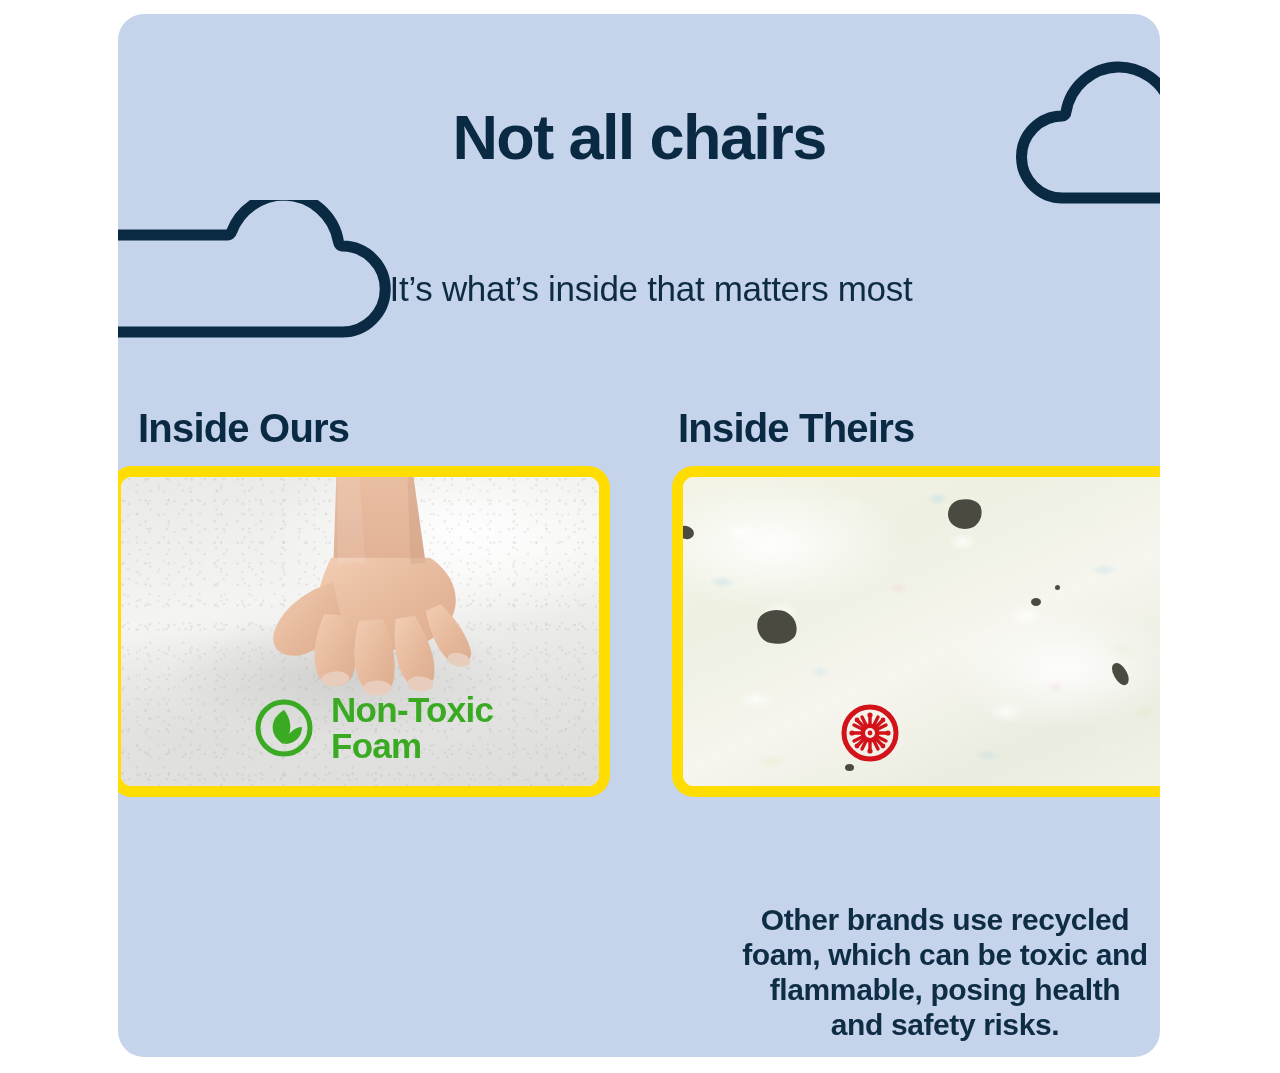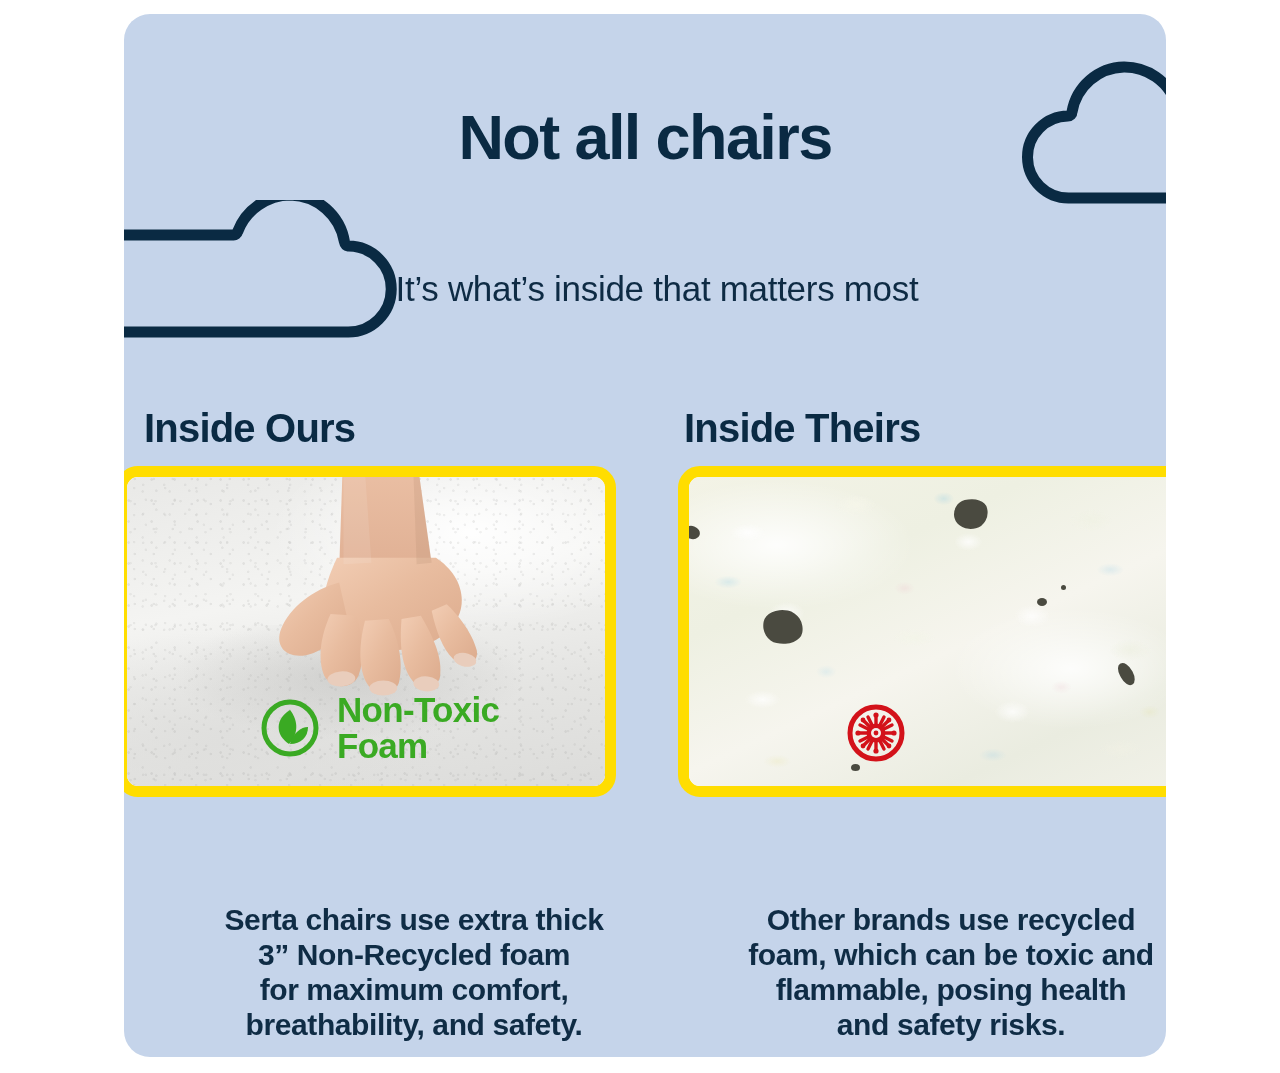--- a/index.html
+++ b/index.html
@@ -8,21 +8,21 @@
     background:#ffffff;
     font-family:"Liberation Sans", sans-serif;
     overflow:hidden;
   }
 
   #stage { position:relative; width:1280px; height:1073px; background:#ffffff; }
 
   
   .card {
     position:absolute;
-    left:124px; top:14px;
+    left:118px; top:14px;
     width:1042px; height:1043px;
     background:#c5d4ea;
     border-radius:26px;
     overflow:hidden;
   }
 
   
   .cloud { position:absolute; pointer-events:none; }
   .cloud svg { display:block; }
 
@@ -304,23 +304,19 @@
               <circle cx="44" cy="18" r="2.4"></circle>
               <circle cx="18" cy="44" r="2.4"></circle>
               <circle cx="44" cy="44" r="2.4"></circle>
             </g>
             <circle cx="31" cy="31" r="2.4" fill="#d3121a"></circle>
           </svg>
         </span>
       </div>
     </div>
 
-    <div class="caption" id="caption-ours">Serta chairs use extra thick
-3” Non-Recycled foam
-for maximum comfort,
-breathability, and safety.</div>
     <div class="caption" id="caption-theirs">Other brands use recycled
 foam, which can be toxic and
 flammable, posing health
 and safety risks.</div>
 
   </div>
 </div>
 
 </body></html>

